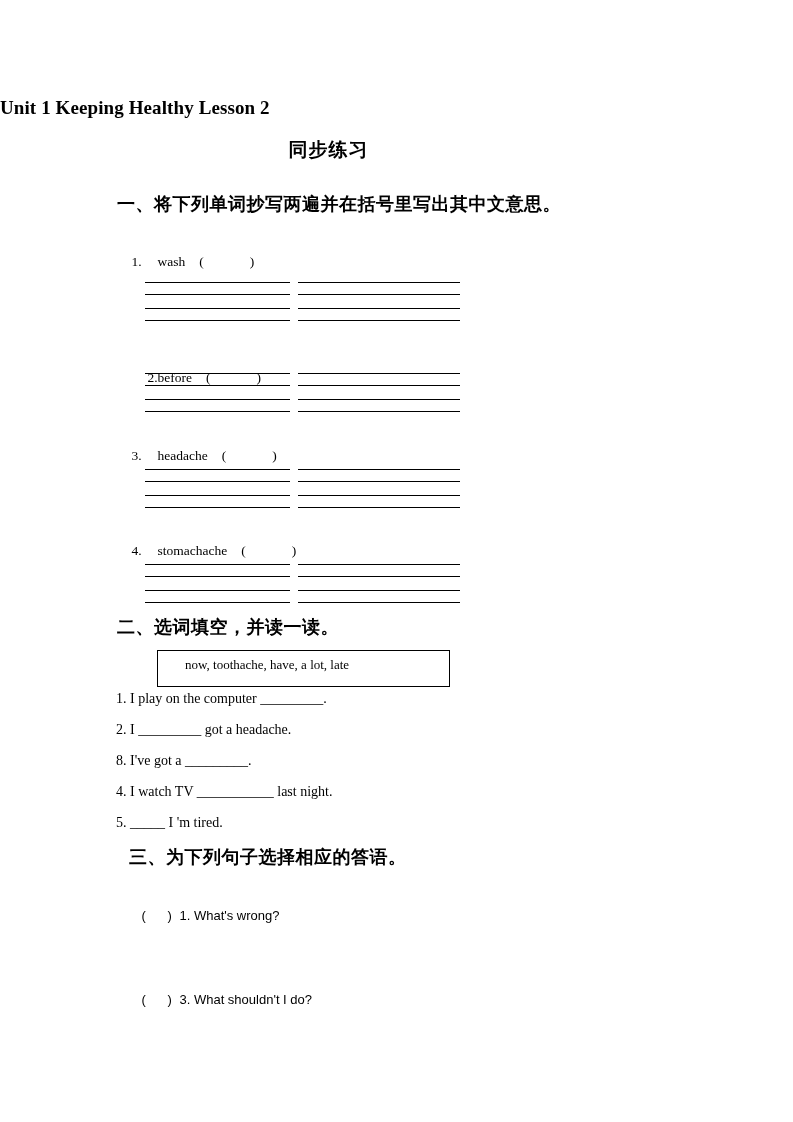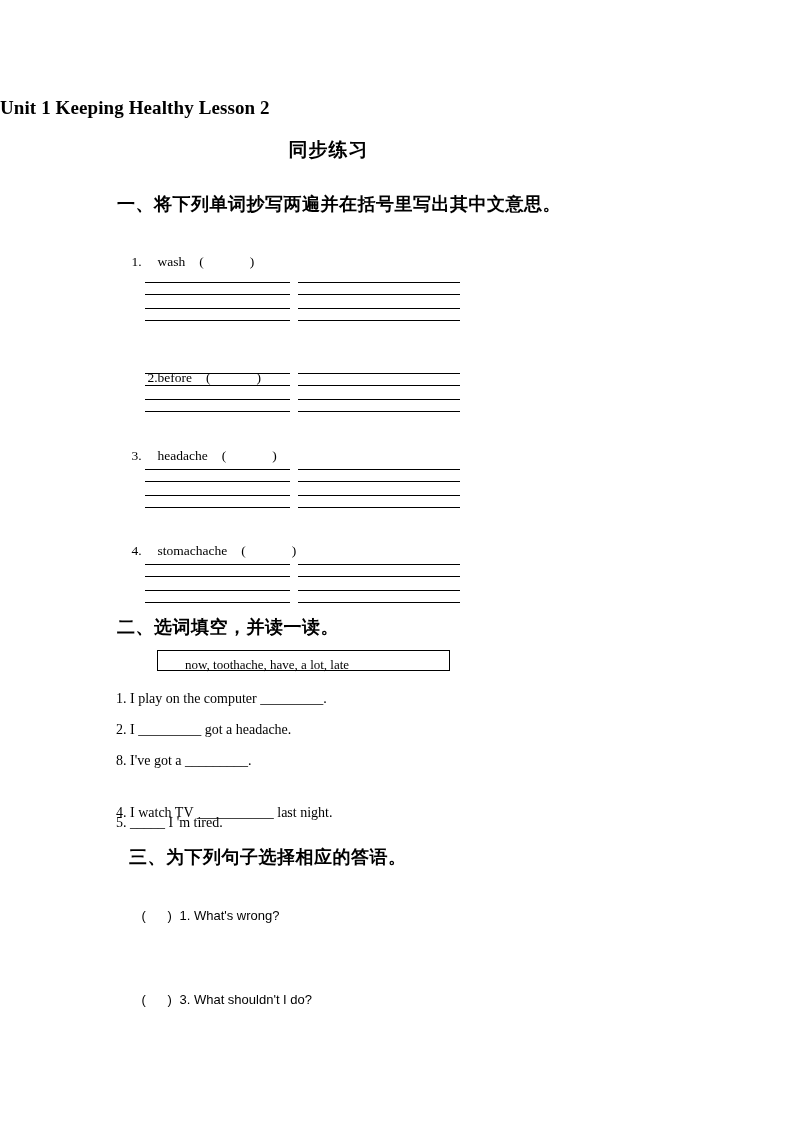--- a/index.html
+++ b/index.html
@@ -99,21 +99,21 @@
   .rule-row.r2 { top: 12px; }
   .rule-row.r3 { top: 26px; }
   .rule-row.r4 { top: 38px; }
 
   
   .word-bank {
     position: absolute;
     left: 157px;
     top: 650px;
     width: 293px;
-    height: 21px;
+    height: 37px;
     border: 1.2px solid #000;
     box-sizing: border-box;
   }
   .word-bank .bank-text {
     position: absolute;
     left: 27px;
     top: 6px;
     font-size: 13px;
     font-family: "Liberation Serif", "DejaVu Serif", serif;
     white-space: nowrap;
@@ -237,21 +237,21 @@
 
   <div class="section-heading" id="sec2-heading">二、选词填空，并读一读。</div>
 
   <div class="word-bank">
     <span class="bank-text">now, toothache, have, a lot, late</span>
   </div>
 
   <div class="fill-sentence" style="top:691px;">1. I play on the computer _________.</div>
   <div class="fill-sentence" style="top:722px;">2. I _________ got a headache.</div>
   <div class="fill-sentence" style="top:753px;">8. I've got a _________.</div>
-  <div class="fill-sentence" style="top:784px;margin-top:21px;">4. I watch TV ___________ last night.</div>
+  <div class="fill-sentence" style="top:784px;">4. I watch TV ___________ last night.</div>
   <div class="fill-sentence" style="top:815px;">5. _____ I 'm tired.</div>
 
   <div class="section-heading" id="sec3-heading">三、为下列句子选择相应的答语。</div>
 
   <div class="match-item" style="top:893px;">
     <span class="brackets">(      )</span><span>1. What's wrong?</span>
   </div>
   <div class="match-item" style="top:977px;">
     <span class="brackets">(      )</span><span>3. What shouldn't I do?</span>
   </div>

